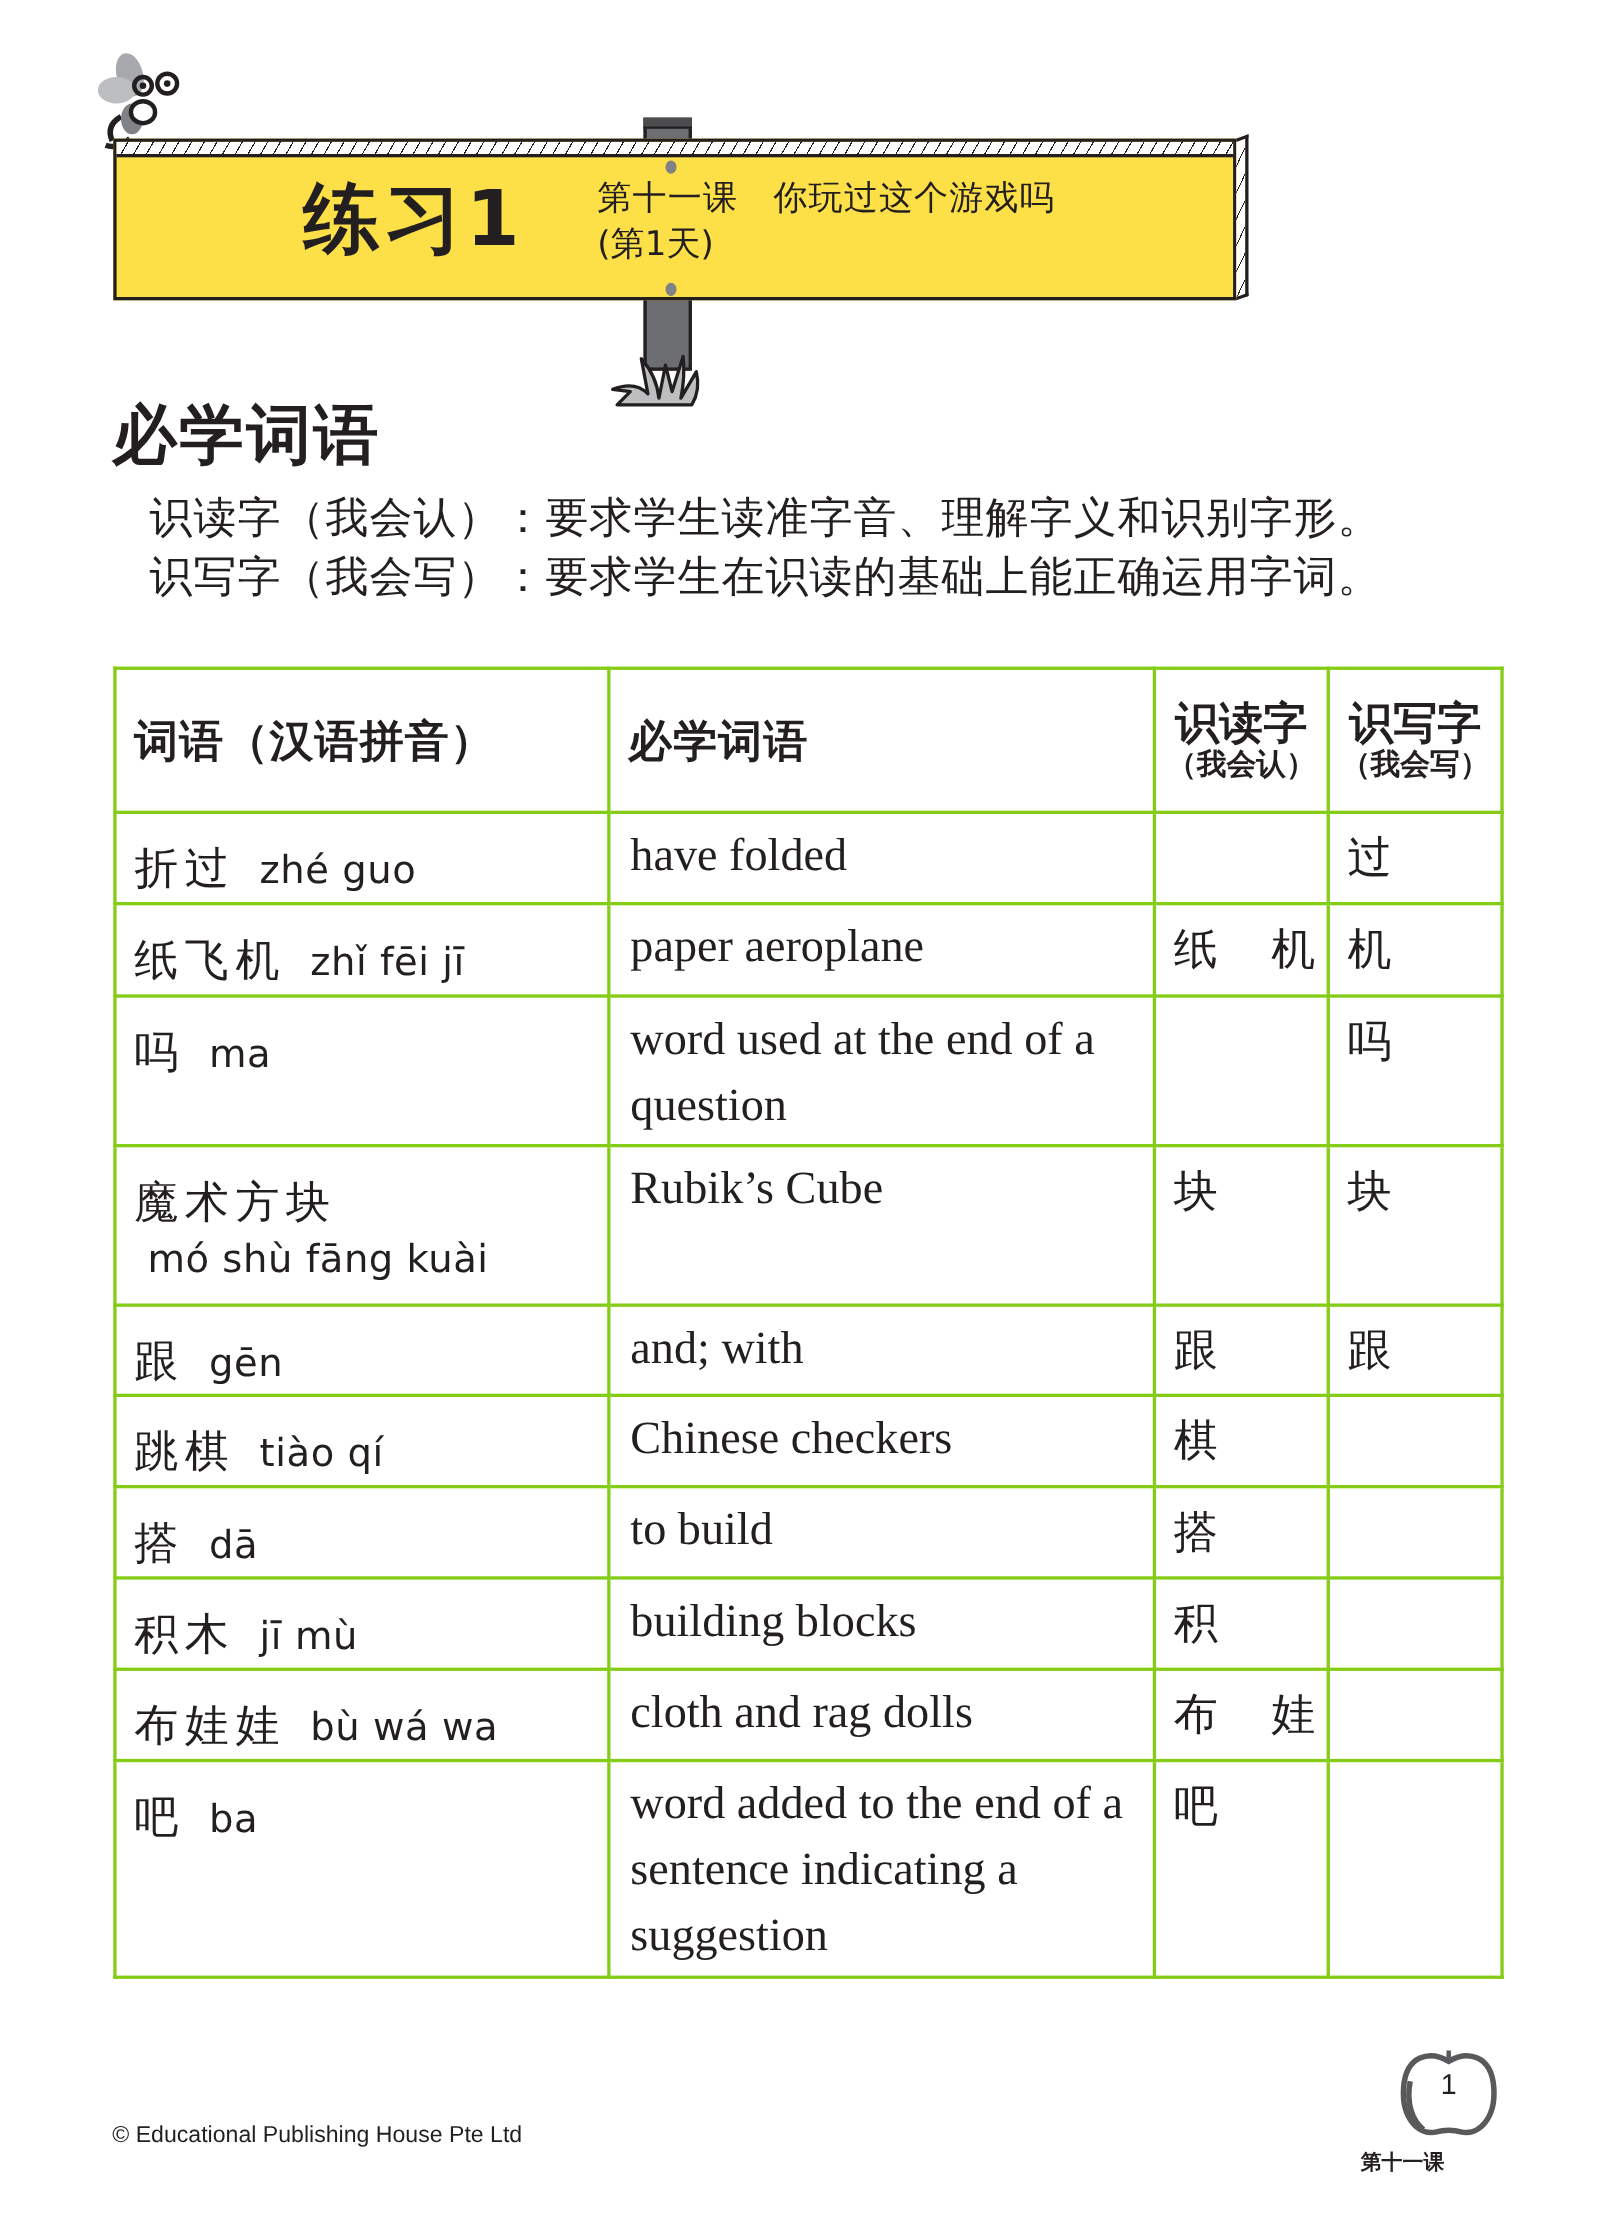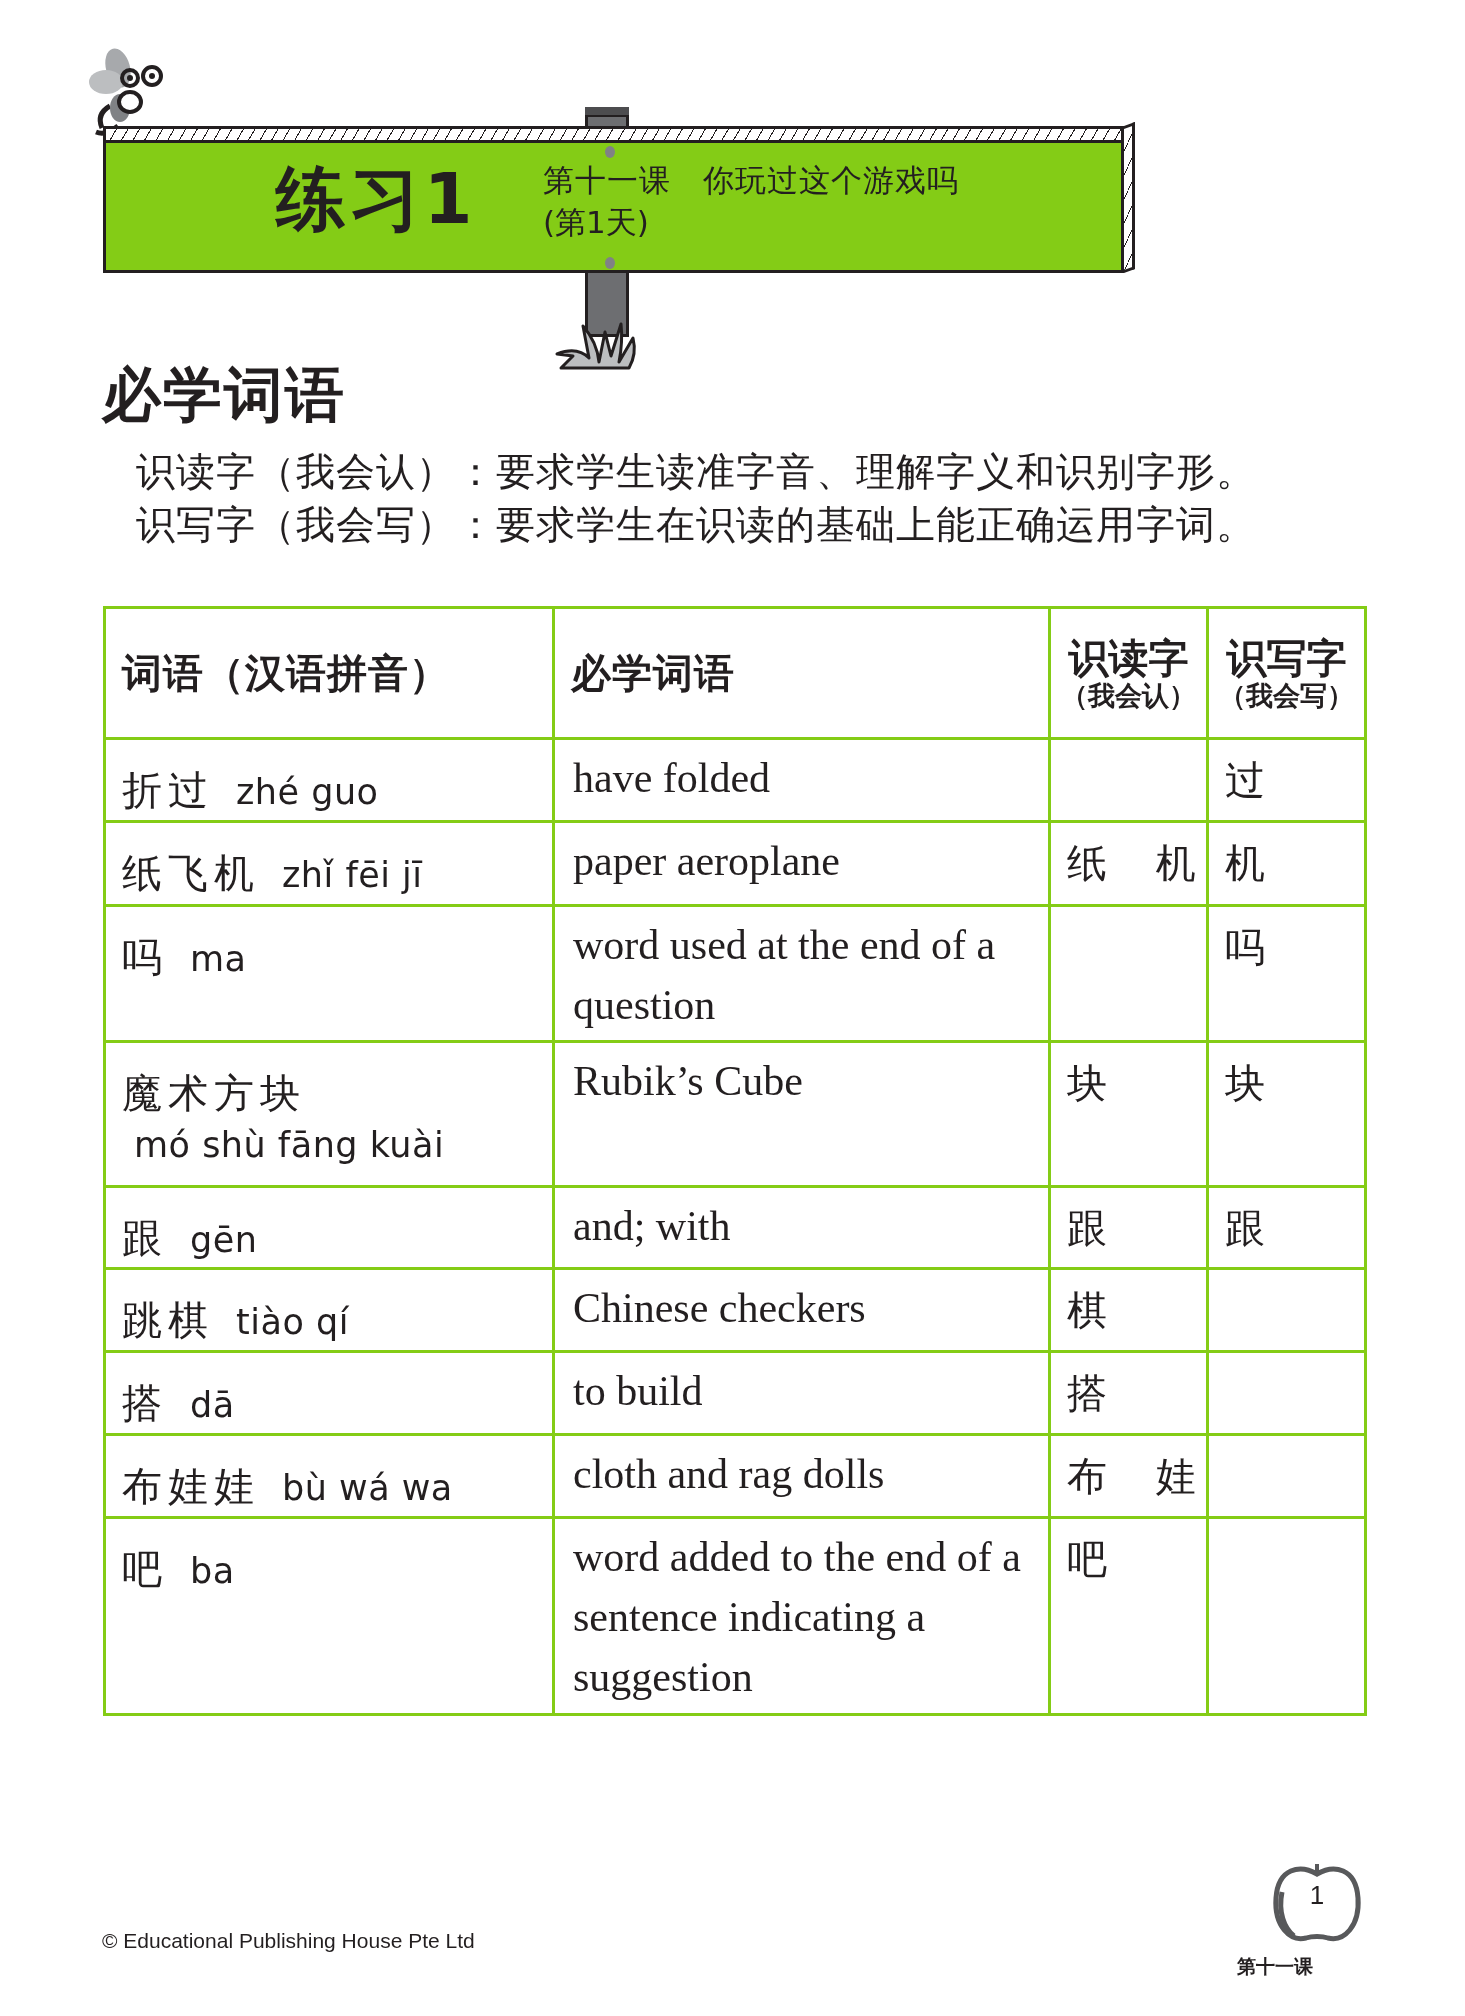--- a/index.html
+++ b/index.html
@@ -12,21 +12,21 @@
   .post {
     position: absolute; left: 585px; top: 107px; width: 44px; height: 230px;
     background: #6d6e71; border: 3px solid #231f20; box-sizing: border-box;
   }
   .post-cap {
     position: absolute; left: 585px; top: 107px; width: 44px; height: 8px;
     background: #4d4d4f; border-bottom: 2px solid #231f20;
   }
   .board {
     position: absolute; left: 103px; top: 126px; width: 1021px; height: 147px;
-    background: #84cc16; border: 3px solid #231f20; box-sizing: border-box; padding-left: 12px;
+    background: #fde047; border: 3px solid #231f20; box-sizing: border-box; padding-left: 12px;
   }
   .board-top {
     position: absolute; left: 0; top: 0; right: 0; height: 11px;
     border-bottom: 3px solid #231f20;
     background: repeating-linear-gradient(-60deg, #ffffff 0 5px, #231f20 5px 6px, #ffffff 6px 10px);
   }
   .board-side {
     position: absolute; left: 1124px; top: 126px; width: 11px; height: 147px;
     border: 3px solid #231f20; border-left: none; box-sizing: border-box;
     background: repeating-linear-gradient(-60deg, #ffffff 0 6px, #231f20 6px 7px, #ffffff 7px 12px);
@@ -225,20 +225,28 @@
     <tr style="height:83px">
       <td>
           <div class="cell-inner"><span class="word-cn">搭</span><span class="word-py">dā</span></div>
         </td>
       <td class="en">to build</td>
       <td class="hanzi">搭</td>
       <td class="hanzi"></td>
     </tr>
     <tr style="height:83px">
       <td>
+          <div class="cell-inner"><span class="word-cn">积木</span><span class="word-py">jī mù</span></div>
+        </td>
+      <td class="en">building blocks</td>
+      <td class="hanzi">积</td>
+      <td class="hanzi"></td>
+    </tr>
+    <tr style="height:83px">
+      <td>
           <div class="cell-inner"><span class="word-cn">布娃娃</span><span class="word-py">bù wá wa</span></div>
         </td>
       <td class="en">cloth and rag dolls</td>
       <td class="hanzi">布 娃</td>
       <td class="hanzi"></td>
     </tr>
     <tr style="height:197px">
       <td>
           <div class="cell-inner"><span class="word-cn">吧</span><span class="word-py">ba</span></div>
         </td>

